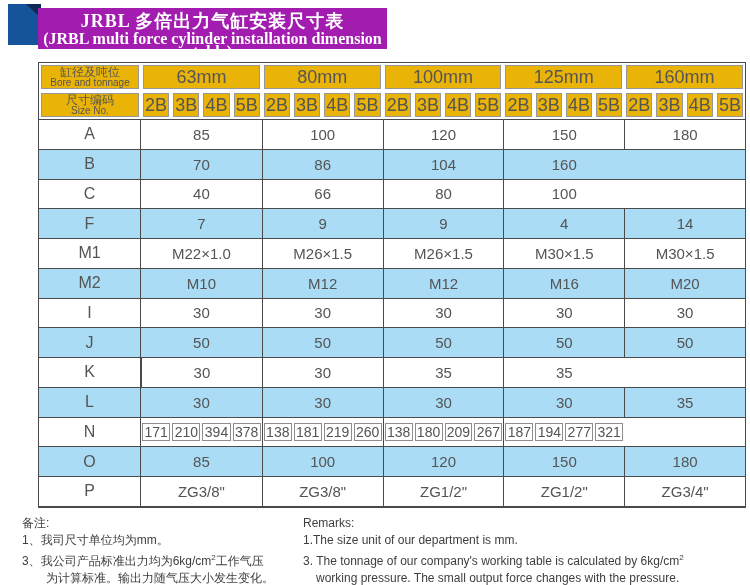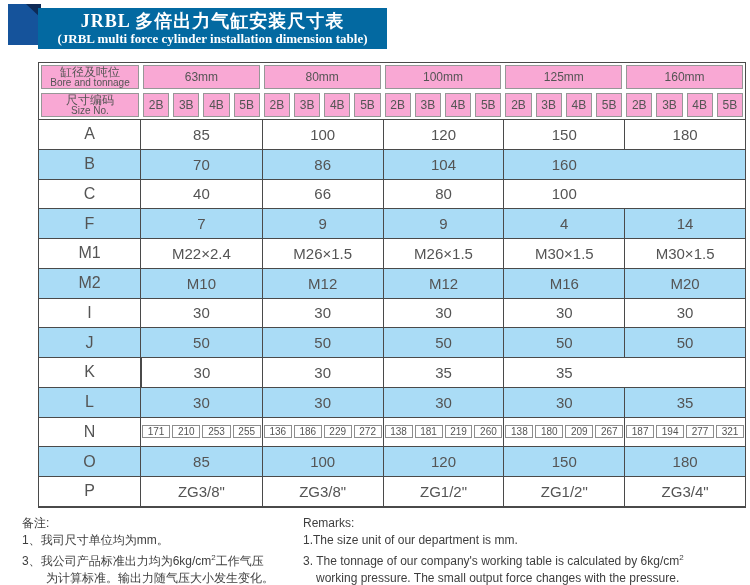--- a/index.html
+++ b/index.html
@@ -4,48 +4,48 @@
 <style>
   * { margin:0; padding:0; box-sizing:border-box; }
   html,body { width:750px; height:585px; background:#ffffff; }
   body { font-family:"Liberation Sans", sans-serif; position:relative; overflow:hidden; }
   .page { position:absolute; inset:0; }
 
   
   .ribbon-square { position:absolute; left:8px; top:4px; width:33px; height:41px; background:#15539b; }
   .ribbon-fold { position:absolute; left:26px; top:4px; width:15px; height:14px; background:#0d2a56;
                  clip-path:polygon(0 0,100% 0,100% 100%); }
-  .banner { position:absolute; left:38px; top:8px; width:349px; height:41px; background:#0369a1;
+  .banner { position:absolute; left:38px; top:8px; width:349px; height:41px; background:#a21caf;
             color:#ffffff; text-align:center; font-family:"Liberation Serif", serif; padding-top:3px; }
   .title-cn { font-size:18px; font-weight:bold; letter-spacing:1px; line-height:21px; }
-  .title-en { font-size:13px; font-weight:bold; line-height:13px; }
+  .title-en { font-size:16px; font-weight:bold; line-height:13px; }
 
   
   .dim-table { position:absolute; left:38px; top:62px; width:708px;
                border:1px solid #4a4a4a; border-bottom-width:2px; background:#fff; }
   .hdr-row { display:grid; height:28px; background:#fff; }
   .hdr1 { grid-template-columns:102px repeat(5,1fr); }
   .hdr2 { grid-template-columns:102px repeat(20,1fr); }
-  .hcell { background:#f9a8d4; border:1px solid #979797; margin:2px; color:#555;
-           display:flex; flex-direction:column; align-items:center; justify-content:center; }
+  .hcell { background:#eab308; border:1px solid #979797; margin:2px; color:#555;
+           display:flex; flex-direction:column; align-items:center; justify-content:flex-end; }
   .h-cn { font-size:12px; line-height:12px; }
   .h-en { font-size:10px; line-height:10px; }
-  .bore, .code { font-size:12px; }
+  .bore, .code { font-size:18px; }
 
   .row { display:grid; grid-template-columns:102px repeat(5,1fr); height:29.75px;
          border-top:1px solid #4a4a4a; color:#545454; }
   .row.white { background:#ffffff; }
   .row.blue  { background:#aadcf6; }
   .cell { display:flex; align-items:center; justify-content:center; }
   .lbl { font-size:16px; border-right:1px solid #4a4a4a; }
   .gcell { font-size:15px; }
   .gcell.sep { border-left:1px solid #4a4a4a; }
   .ngroup { padding:0; }
   .nbox { flex:1; margin:2px 1px; border:1px solid #8d8d8d; background:#fff;
-          display:flex; align-items:center; justify-content:center; font-size:10px; }
+          display:flex; align-items:center; justify-content:center; font-size:14px; }
 
   
   .notes { position:absolute; top:515px; font-size:12px; line-height:17px; color:#3e3e3e; }
   .notes-cn { left:22px; width:290px; }
   .notes-en { left:303px; width:445px; }
   .indent-cn { padding-left:24px; }
   .indent-en { padding-left:13px; }
   sup { font-size:8px; }
 </style>
 </head>
@@ -124,21 +124,21 @@
         <div class="row blue">
           <div class="cell lbl">F</div>
           <div class="cell gcell">7</div>
           <div class="cell gcell sep">9</div>
           <div class="cell gcell sep">9</div>
           <div class="cell gcell sep">4</div>
           <div class="cell gcell sep">14</div>
         </div>
         <div class="row white">
           <div class="cell lbl">M1</div>
-          <div class="cell gcell">M22×2.4</div>
+          <div class="cell gcell">M22×1.0</div>
           <div class="cell gcell sep">M26×1.5</div>
           <div class="cell gcell sep">M26×1.5</div>
           <div class="cell gcell sep">M30×1.5</div>
           <div class="cell gcell sep">M30×1.5</div>
         </div>
         <div class="row blue">
           <div class="cell lbl">M2</div>
           <div class="cell gcell">M10</div>
           <div class="cell gcell sep">M12</div>
           <div class="cell gcell sep">M12</div>
@@ -174,28 +174,22 @@
           <div class="cell gcell sep">30</div>
           <div class="cell gcell sep">30</div>
           <div class="cell gcell sep">30</div>
           <div class="cell gcell sep">35</div>
         </div>
         <div class="row white">
           <div class="cell lbl">N</div>
           <div class="cell gcell ngroup">
             <div class="nbox">171</div>
             <div class="nbox">210</div>
-            <div class="nbox">253</div>
-            <div class="nbox">255</div>
-          </div>
-          <div class="cell gcell sep ngroup">
-            <div class="nbox">136</div>
-            <div class="nbox">186</div>
-            <div class="nbox">229</div>
-            <div class="nbox">272</div>
+            <div class="nbox">394</div>
+            <div class="nbox">378</div>
           </div>
           <div class="cell gcell sep ngroup">
             <div class="nbox">138</div>
             <div class="nbox">181</div>
             <div class="nbox">219</div>
             <div class="nbox">260</div>
           </div>
           <div class="cell gcell sep ngroup">
             <div class="nbox">138</div>
             <div class="nbox">180</div>

